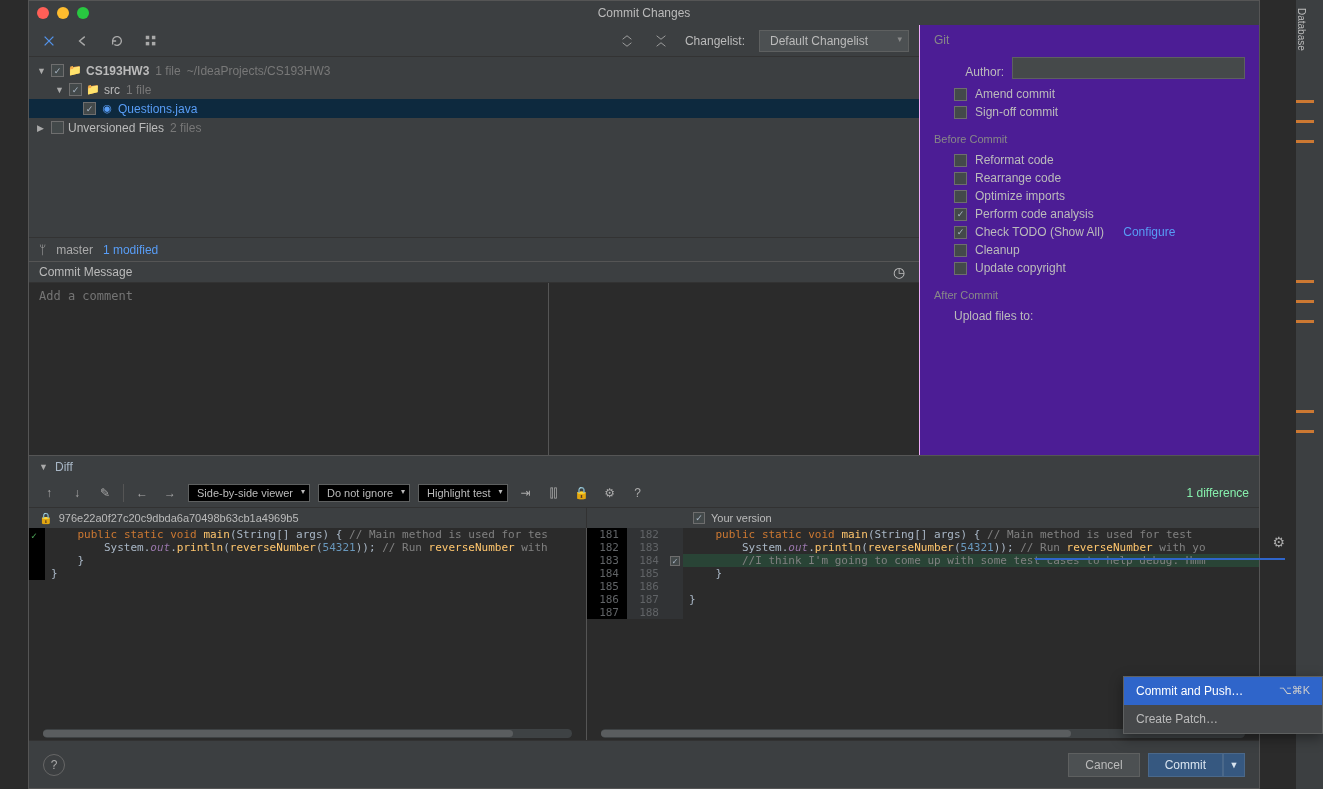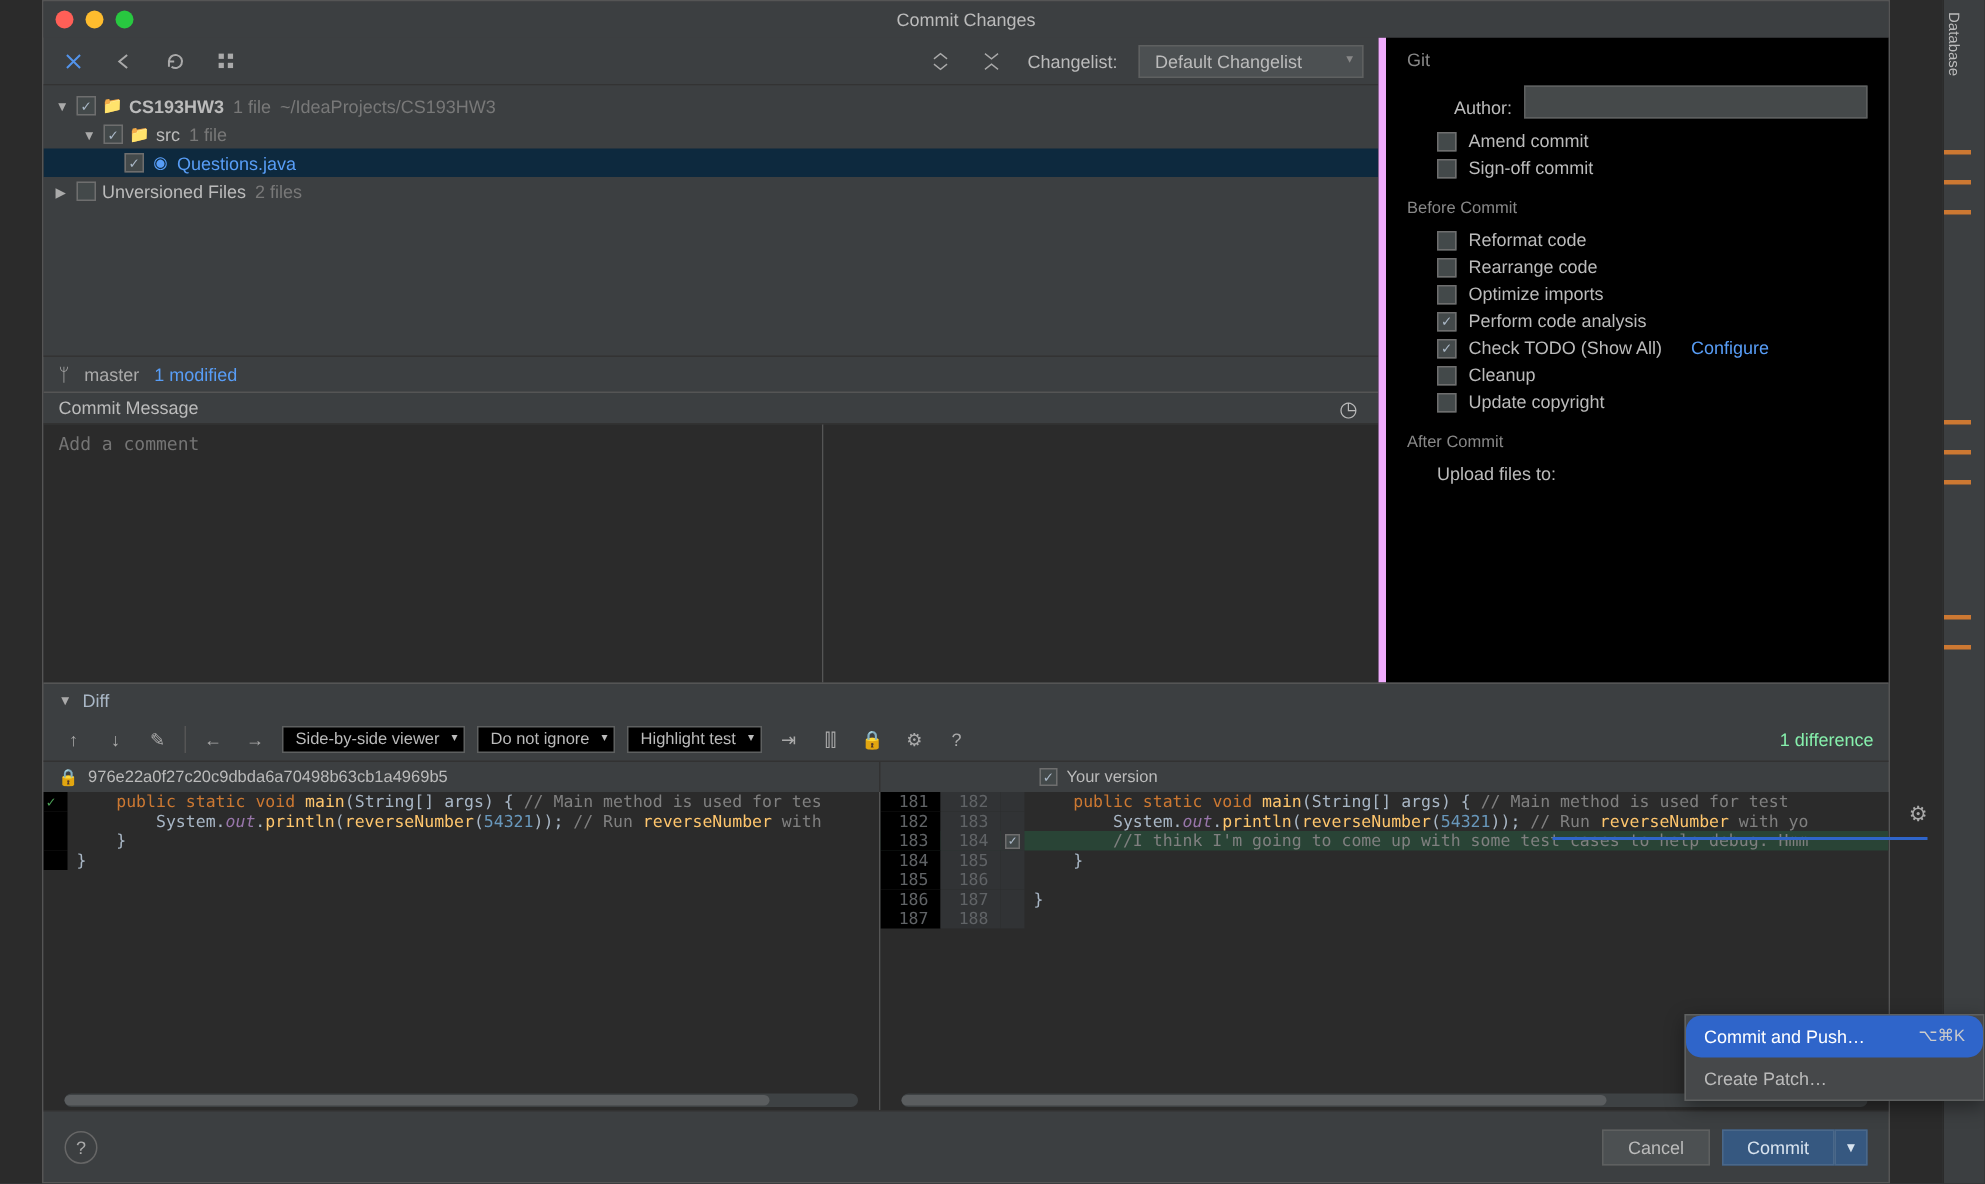--- a/index.html
+++ b/index.html
@@ -29,21 +29,21 @@
 .tree-meta { color:#787878; margin-left:2px; }
 .branch-bar { height:24px; display:flex; align-items:center; padding:0 10px; gap:10px; font-size:12px; border-top:1px solid #333;}
 .branch-icon { color:#aaa; }
 .branch-name { color:#aaa; }
 .modified { color:#589df6; }
 .commit-msg-header { height:22px; display:flex; align-items:center; justify-content:space-between; padding:0 10px; background:#3c3f41; border-top:1px solid #555; border-bottom:1px solid #323232;}
 .commit-msg-header span { color:#bbb; font-size:12px; }
 .commit-msg-area { height:172px; display:flex; }
 .msg-textarea { flex:1; background:#2b2b2b; border:none; padding:6px 10px; color:#a9b7c6; font-family:Menlo,monospace; font-size:12px; resize:none; outline:none; }
 .msg-textarea:first-child { border-right:1px solid #555; }
-.right-col { flex:1; padding:8px 14px; background:#000000; border-left:5px solid #f0abfc; overflow-y:auto; }
+.right-col { flex:1; padding:8px 14px; background:#4c1d95; border-left:1px solid #f0abfc; overflow-y:auto; }
 .fieldset-label { color:#888; font-size:12px; margin-bottom:10px; }
 .form-row { display:flex; align-items:flex-end; margin-bottom:8px; margin-left:20px; }
 .form-label { width:50px; text-align:right; color:#bbb; margin-right:8px; }
 .text-input { flex:1; background:#45494a; border:1px solid #5e6060; height:22px; padding:0 6px; color:#bbb; }
 .chk-row { display:flex; align-items:center; gap:8px; margin:4px 0 4px 20px; color:#bbb; font-size:12px;text-align:right; }
 .section-label { color:#888; font-size:11px; margin:14px 0 8px 0; }
 .link { color:#589df6; }
 .diff-section { flex:1; display:flex; flex-direction:column; border-top:1px solid #555; min-height:0; }
 .diff-header { height:22px; display:flex; align-items:center; padding:0 10px; gap:6px; }
 .diff-toolbar { height:30px; display:flex; align-items:center; padding:0 10px; gap:8px; border-bottom:1px solid #323232; }
@@ -69,21 +69,21 @@
 .num { color:#6897bb; }
 .cm { color:#808080; }
 .gut-mark { width:16px; background:#313335; display:flex; align-items:center; justify-content:center;}
 .bottom-bar { height:48px; display:flex; align-items:center; justify-content:flex-end; padding:0 14px; gap:8px; border-top:1px solid #323232;}
 .help-btn { position:absolute; left:14px; width:22px; height:22px; border-radius:50%; border:1px solid #666; display:flex; align-items:center; justify-content:center; color:#aaa; }
 .btn { background:#4c5052; border:1px solid #5e6060; padding:4px 16px; color:#bbb; font-size:12px; }
 .btn.primary { background:#365880; border-color:#4a688a; color:#d9e4ef; }
 .btn-split { display:flex; }
 .btn-split .caret { width:22px; display:flex; align-items:center; justify-content:center; background:#365880; border:1px solid #4a688a; border-left:1px solid #4a688a; color:#d9e4ef; font-size:9px;}
 .popup { position:absolute; right:0px; top:676px; width:200px; background:#46484a; border:1px solid #5e6060; box-shadow:0 4px 12px rgba(0,0,0,.4); z-index:100; }
-.popup-item { padding:7px 12px; font-size:12px; color:#bbb; display:flex; justify-content:space-between;border-radius:10px; }
+.popup-item { padding:7px 12px; font-size:12px; color:#bbb; display:flex; justify-content:space-between; }
 .popup-item.active { background:#2F65CA; color:#fff; }
 .shortcut { color:#ccc; font-size:11px;}
 .side-gutter { position:absolute; right:0; top:0; width:28px; height:789px; background:#3c3f41; border-left:1px solid #2b2b2b; }
 .side-tab { writing-mode:vertical-rl; font-size:10px; color:#bbb; padding:6px 2px; }
 .side-stripe { width:18px; height:3px; background:#cc7832; margin:20px auto;}
 svg { width:14px; height:14px; }
 .hscroll { position:absolute; bottom:2px; left:14px; right:14px; height:9px; background:#3e4244; border-radius:5px;}
 .hscroll-thumb { position:absolute; top:1px; height:7px; background:#5a5d5f; border-radius:4px;}
 </style>
 </head>

